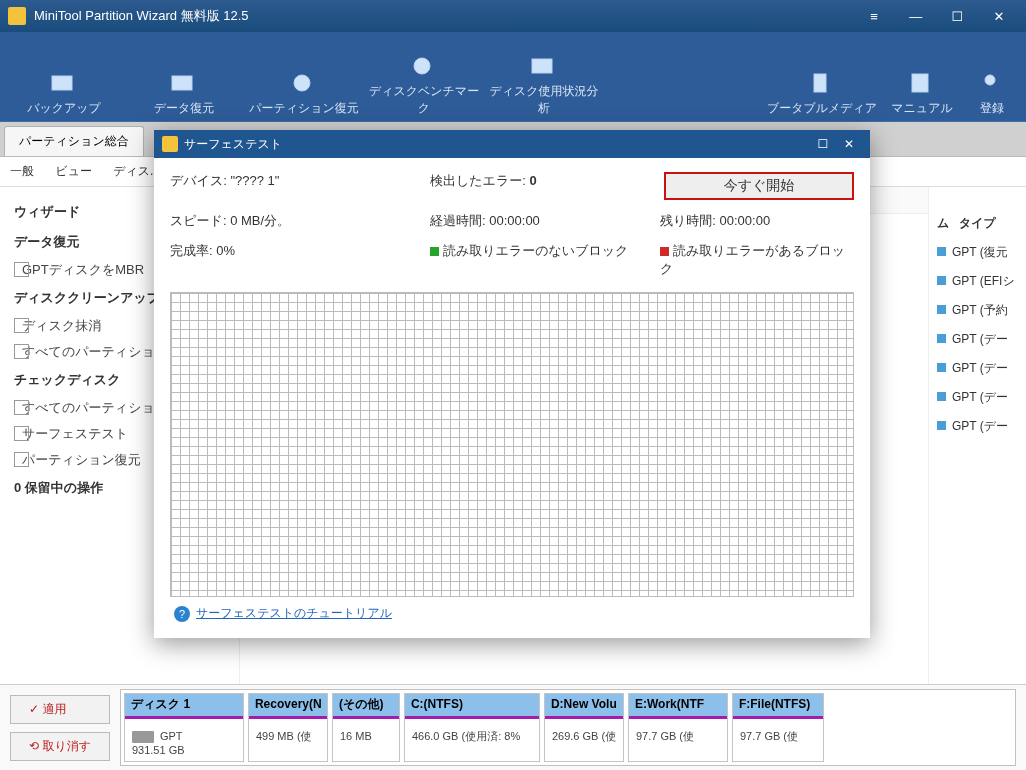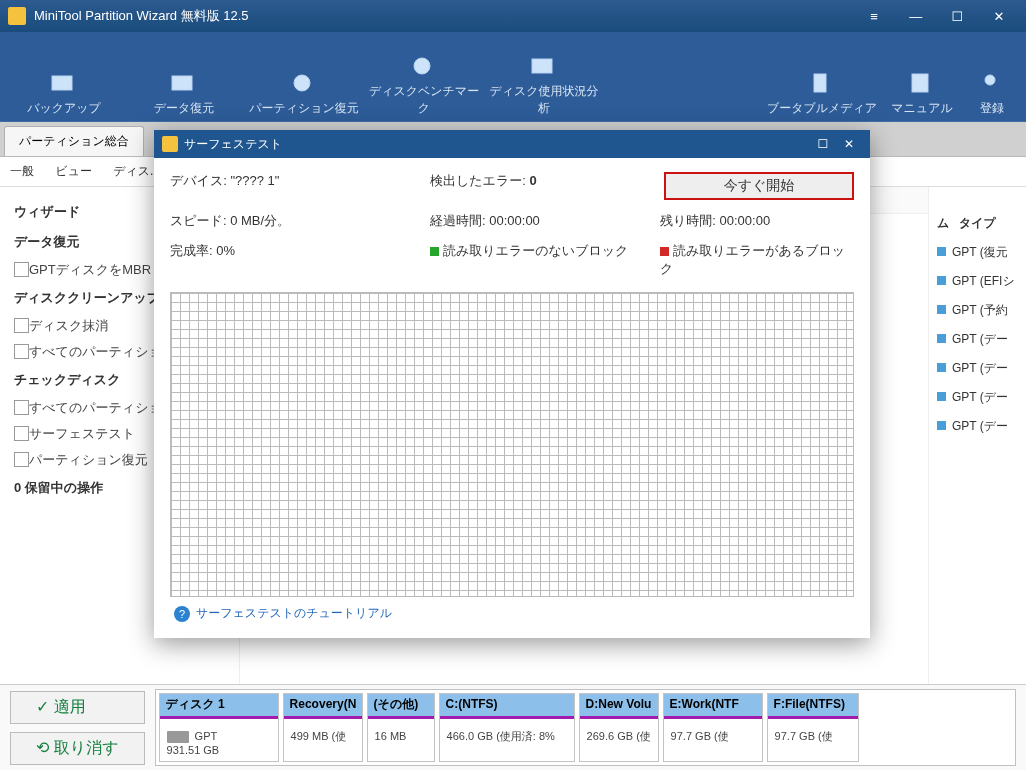--- a/index.html
+++ b/index.html
@@ -15,33 +15,33 @@
 
 .wrap { position: absolute; top: 122px; left:0; right:0; bottom:0; background:#c6c6c6; }
 .tabbar { display:flex; background:#d0d0d0; border-bottom:1px solid #bbb; }
 .tab { padding: 6px 14px; font-size:12px; border:1px solid #b0b0b0; border-bottom:none; background:#f6f6f6; margin-top:4px; margin-left:4px; border-radius:3px 3px 0 0;}
 .subtabs { padding: 6px 10px; font-size:12px; color:#333; background:#fff; border-bottom:1px solid #ddd;}
 .subtabs span { margin-right: 18px; cursor:pointer;}
 
 .mainrow { display:flex; background:#fff; height: calc(100% - 62px); }
 .sidebar { width: 240px; border-right:1px solid #eee; padding: 10px 0; font-size:13px; overflow:hidden;}
 .sidebar .hdr { font-weight:bold; padding:6px 14px 6px 14px; color:#333;}
-.sidebar .item { padding: 4px 14px 4px 29px; color:#444; position:relative; white-space:nowrap; cursor:pointer;}
+.sidebar .item { padding: 4px 14px 4px 22px; color:#444; position:relative; white-space:nowrap; cursor:pointer;}
 .sidebar .item::before { content:""; position:absolute; left:14px; top:5px; width:13px; height:13px; border:1px solid #999;}
 
 .rightcol { width: 98px; padding-top: 28px; font-size:12px; color:#333; border-left:1px solid #eee; }
 .rightcol .rrow { padding: 6px 8px; white-space:nowrap; overflow:hidden;}
 .sq { display:inline-block; width:9px; height:9px; background:#4a9ed8; margin-right:6px; }
 
 .center { flex:1; position:relative; }
 .center .chdr { font-size:12px; padding: 6px 12px; color:#444; border-bottom:1px solid #eee; background:#fafafa;}
 .scrollhint { position:absolute; left:8px; bottom:6px; font-size:13px; color:#aaa;}
 
 .bottombar { position:absolute; left:0; right:0; bottom:0; height:86px; border-top:1px solid #ccc; background:#f9f9f9; display:flex; align-items:center; padding: 0 10px; gap:10px;}
-.bottombar .bbtn { border:1px solid #bbb; background:#f2f2f2; padding: 5px 25px; font-size:16px; color:#15803d; cursor:pointer;}
+.bottombar .bbtn { border:1px solid #bbb; background:#f2f2f2; padding: 5px 18px; font-size:12px; color:#b91c1c; cursor:pointer;}
 .diskcards { display:flex; gap:4px; border:1px solid #c0c0c0; padding:3px; background:#fff; flex:1; overflow:hidden;}
 .diskcard { border:1px solid #c4c4c4; font-size:11px; line-height:1.3; white-space:nowrap; overflow:hidden;}
 .diskcard .dh { background:#8cc0eb; padding:3px 6px; font-weight:bold; font-size:12px; border-bottom:3px solid #a21caf;}
 .diskcard .db { padding:4px 7px; color:#444;margin-top:6px;}
 .diskinfo { width:120px; }
 .diskinfo .dh{ background:#8cc0eb;}
 .diskicon { display:inline-block; width:22px; height:12px; background:#999; border-radius:1px; margin-right:6px; vertical-align:middle;}
 
 
 .dialog { position:absolute; top:130px; left:154px; width:716px; height:508px; background:#fff; box-shadow: 0 6px 24px rgba(0,0,0,.4); display:flex; flex-direction:column;}
@@ -53,21 +53,21 @@
 .statgrid { display:grid; grid-template-columns: 260px 230px 1fr; row-gap:12px; font-size:13px; color:#333; margin-bottom:10px;}
 .statgrid b { font-weight:bold; }
 .startbtn { border:2px solid #c11; background:#eee; text-align:center; padding:3px 0; font-size:14px; cursor:pointer; margin-left:4px;}
 .led { display:inline-block; width:9px; height:9px; margin-right:4px; vertical-align:middle;}
 .led.g{ background:#25a52c;} .led.r{ background:#d12828;}
 .blocks { flex:1; border:1px solid #bbb; margin-top:4px; background:#fff;
   background-image: linear-gradient(#bbb 1px, transparent 1px), linear-gradient(90deg, #bbb 1px, transparent 1px);
   background-size: 9px 9px; }
 .dfoot { padding: 8px 4px 2px 4px; font-size:12px; display:flex; align-items:center; gap:6px;}
 .help { display:inline-block; width:16px; height:16px; border-radius:50%; background:#2b82d0; color:#fff; text-align:center; font-size:11px; line-height:16px;}
-.flink { color:#2265b9; cursor:pointer; }
+.flink { color:#2265b9; text-decoration:underline; cursor:pointer; }
 
 .muted{ color:#777;}
 </style>
 </head>
 <body>
 
 <div class="titlebar">
   <span class="app-icon"></span>
   <span class="title">MiniTool Partition Wizard 無料版 12.5</span>
   <span class="win-icons">

